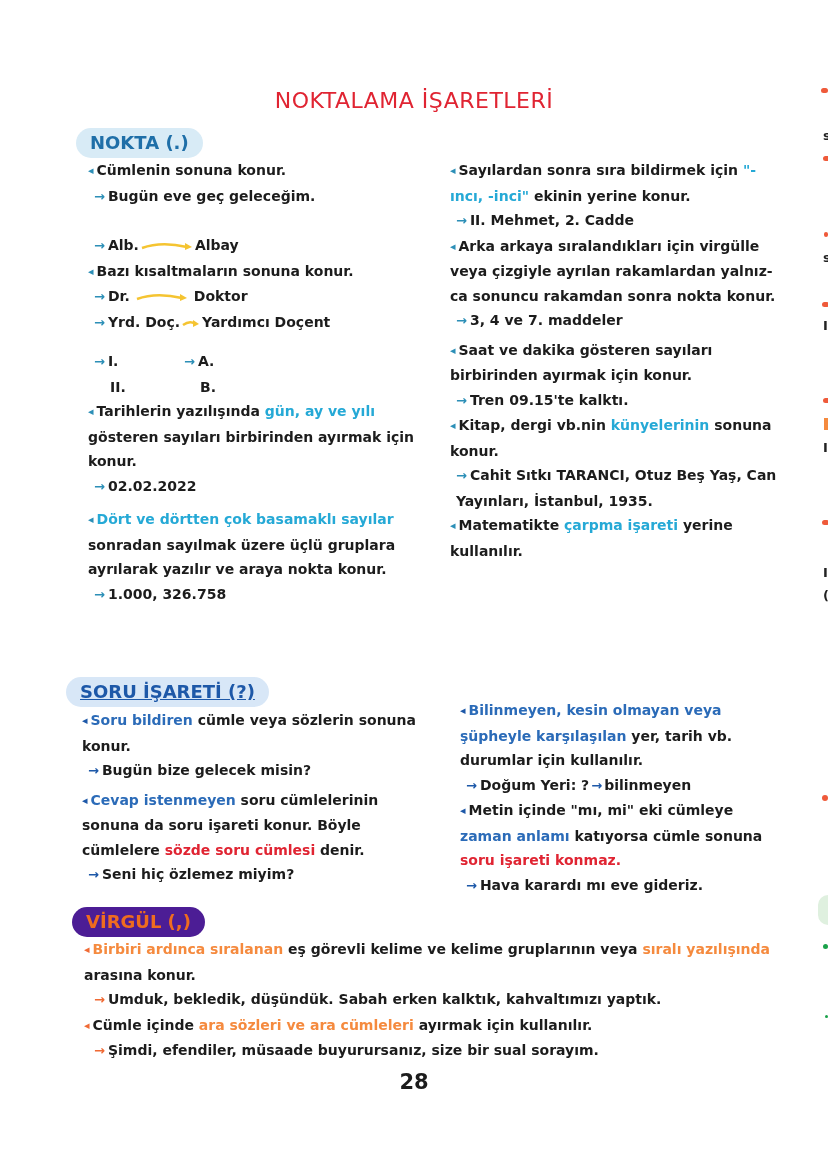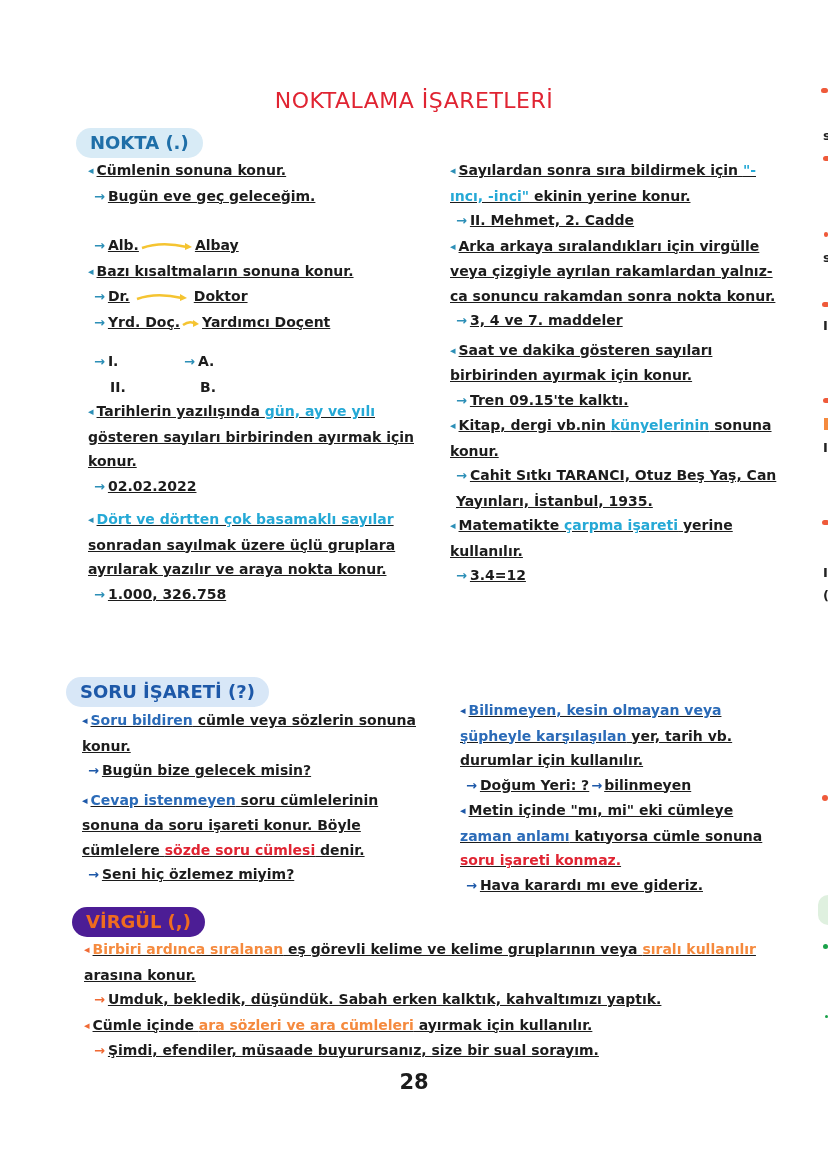--- a/index.html
+++ b/index.html
@@ -3,24 +3,24 @@
 <meta charset="utf-8">
 <style>
   html, body { margin:0; padding:0; background:#ffffff; }
   body { width:828px; height:1157px; position:relative; overflow:hidden;
          font-family:"DejaVu Sans", sans-serif; color:#1c1c1c; }
   .page-title { position:absolute; left:0; width:828px; top:88px; text-align:center;
                 font-size:22px; font-weight:normal; color:#e02432; letter-spacing:0.5px; }
   .pill { position:absolute; border-radius:16px; font-weight:bold; font-size:18px;
           padding:3px 14px; line-height:24px; }
   .pill.blue { background:#d8ebf6; color:#1f6fa8; }
-  .pill.blue2 { background:#d8e7f7; color:#1d58a8; }
+  .pill.blue2 { background:#d8e7f7; color:#1d58a8;text-decoration:underline; }
   .pill.orange { background:#4c1d95; color:#ef6c1f; }
   .col { position:absolute; font-size:14px; line-height:24.5px; font-weight:bold; }
-  .p { margin:0;text-decoration:underline; }
+  .p { margin:0; }
   .ex { padding-left:6px; white-space:nowrap; }
   .arrow { display:inline-block; font-size:13px; margin-right:3px; }
   .arrow.b { color:#2c8fb7; }
   .arrow.d { color:#1d58a8; }
   .arrow.o { color:#f06a34; }
   .bul { display:inline-block; font-size:11px; margin-right:3px; vertical-align:1px; }
   .bul.b { color:#2c8fb7; }
   .bul.d { color:#1d58a8; }
   .bul.o { color:#f06a34; }
   .cyan { color:#25a9d6; }
@@ -82,21 +82,20 @@
   <p class="p"><span class="bul b">◂</span><span>Sayılardan sonra sıra bildirmek için </span><span class="cyan">"-ıncı, -inci"</span><span> ekinin yerine konur.</span></p>
   <p class="p ex"><span class="arrow b">→</span><span>II. Mehmet, 2. Cadde</span></p>
   <p class="p"><span class="bul b">◂</span><span>Arka arkaya sıralandıkları için virgülle veya çizgiyle ayrılan rakamlardan yalnız-ca sonuncu rakamdan sonra nokta konur.</span></p>
   <p class="p ex"><span class="arrow b">→</span><span>3, 4 ve 7. maddeler</span></p>
   <div class="gap" style="height:4px"></div>
   <p class="p"><span class="bul b">◂</span><span>Saat ve dakika gösteren sayıları birbirinden ayırmak için konur.</span></p>
   <p class="p ex"><span class="arrow b">→</span><span>Tren 09.15'te kalktı.</span></p>
   <p class="p"><span class="bul b">◂</span><span>Kitap, dergi vb.nin </span><span class="cyan">künyelerinin</span><span> sonuna konur.</span></p>
   <p class="p" style="padding-left:6px;"><span class="arrow b">→</span><span>Cahit Sıtkı TARANCI, Otuz Beş Yaş, Can Yayınları, İstanbul, 1935.</span></p>
   <p class="p"><span class="bul b">◂</span><span>Matematikte </span><span class="cyan">çarpma işareti</span><span> yerine kullanılır.</span></p>
-  <p class="p ex"><span class="arrow b">→</span><span>3.4=12</span></p>
 </div>
 
 <div class="pill blue2" style="left:66px;top:677px;">SORU İŞARETİ (?)</div>
 
 <div class="col" style="left:82px;top:708px;width:345px;">
   <p class="p"><span class="bul d">◂</span><span class="navy">Soru bildiren</span><span> cümle veya sözlerin sonuna konur.</span></p>
   <p class="p ex"><span class="arrow d">→</span><span>Bugün bize gelecek misin?</span></p>
   <div class="gap" style="height:4px"></div>
   <p class="p"><span class="bul d">◂</span><span class="navy">Cevap istenmeyen</span><span> soru cümlelerinin sonuna da soru işareti konur. Böyle cümlelere </span><span class="red">sözde soru cümlesi</span><span> denir.</span></p>
   <p class="p ex"><span class="arrow d">→</span><span>Seni hiç özlemez miyim?</span></p>
@@ -105,21 +104,21 @@
 <div class="col" style="left:460px;top:698px;width:325px;">
   <p class="p"><span class="bul d">◂</span><span class="navy">Bilinmeyen, kesin olmayan veya şüpheyle karşılaşılan</span><span> yer, tarih vb. durumlar için kullanılır.</span></p>
   <p class="p ex"><span class="arrow d">→</span><span>Doğum Yeri: ?</span><span class="arrow d" style="margin:0 2px;">→</span><span>bilinmeyen</span></p>
   <p class="p"><span class="bul d">◂</span><span>Metin içinde "mı, mi" eki cümleye </span><span class="navy">zaman anlamı</span><span> katıyorsa cümle sonuna </span><span class="red">soru işareti konmaz.</span></p>
   <p class="p ex"><span class="arrow d">→</span><span>Hava karardı mı eve gideriz.</span></p>
 </div>
 
 <div class="pill orange" style="left:72px;top:907px;">VİRGÜL (,)</div>
 
 <div class="col" style="left:84px;top:937px;width:690px;">
-  <p class="p"><span class="bul o">◂</span><span class="orange">Birbiri ardınca sıralanan</span><span> eş görevli kelime ve kelime gruplarının veya </span><span class="orange">sıralı kullanılır</span><span> arasına konur.</span></p>
+  <p class="p"><span class="bul o">◂</span><span class="orange">Birbiri ardınca sıralanan</span><span> eş görevli kelime ve kelime gruplarının veya </span><span class="orange">sıralı yazılışında</span><span> arasına konur.</span></p>
   <p class="p ex" style="padding-left:10px;"><span class="arrow o">→</span><span>Umduk, bekledik, düşündük. Sabah erken kalktık, kahvaltımızı yaptık.</span></p>
   <p class="p"><span class="bul o">◂</span><span>Cümle içinde </span><span class="orange">ara sözleri ve ara cümleleri</span><span> ayırmak için kullanılır.</span></p>
   <p class="p ex" style="padding-left:10px;"><span class="arrow o">→</span><span>Şimdi, efendiler, müsaade buyurursanız, size bir sual sorayım.</span></p>
 </div>
 
 <div class="page-number">28</div>
 
 <div class="edge">
   <div class="dot" style="left:821px;top:88px;"></div>
   <div class="frag" style="left:823px;top:128px;">s</div>

